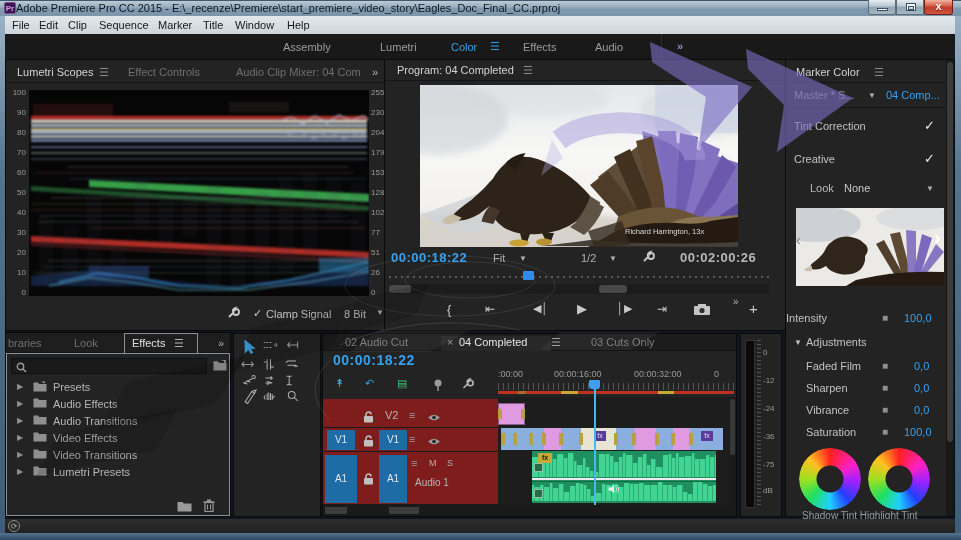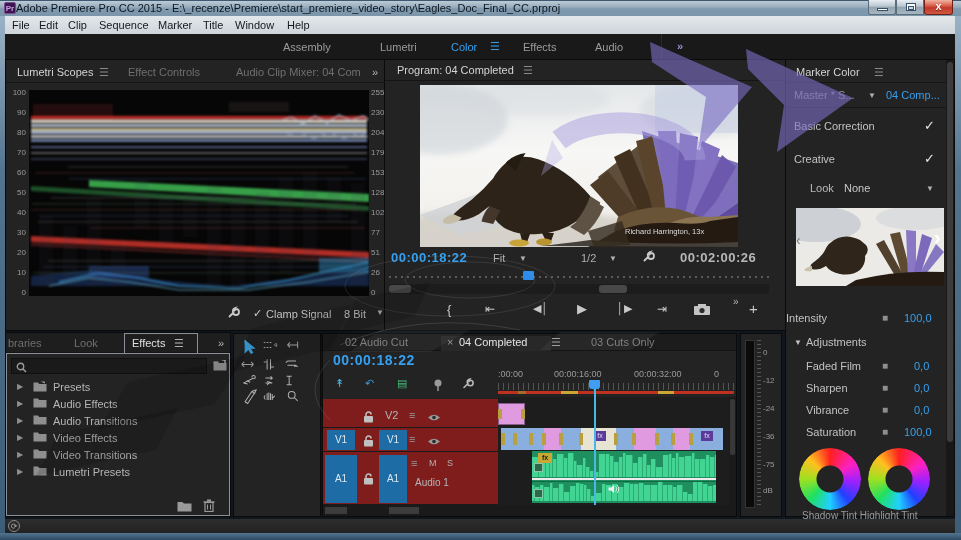--- a/index.html
+++ b/index.html
@@ -263,21 +263,21 @@
 <div class="panel" style="left:785px;top:59px;width:170px;height:458px;font-size:11px;color:#c2c2c2">
   <div class="phdr">
     <span class="tabtxt active" style="left:10px">Marker Color</span>
     <span class="tabtxt" style="left:88px;color:#8a8a8a">☰</span>
   </div>
   <div class="abs" style="left:0;top:24px;width:168px;height:24px;border-bottom:1px solid #161616">
     <span class="abs" style="left:8px;top:5px;color:#9a9a9a">Master * S...</span>
     <span class="abs" style="left:82px;top:7px;font-size:8px;color:#b0b0b0">▼</span>
     <span class="abs blue" style="left:100px;top:5px">04 Comp...</span>
   </div>
-  <div class="abs" style="left:8px;top:60px">Basic Correction</div>
+  <div class="abs" style="left:8px;top:60px">Tint Correction</div>
   <div class="abs" style="left:138px;top:58px;color:#e8e8e8;font-size:13px">✓</div>
   <div class="abs" style="left:8px;top:93px">Creative</div>
   <div class="abs" style="left:138px;top:91px;color:#e8e8e8;font-size:13px">✓</div>
   <div class="abs" style="left:24px;top:122px;color:#b8b8b8">Look</div>
   <div class="abs" style="left:58px;top:122px;color:#c8c8c8">None</div>
   <div class="abs" style="left:140px;top:124px;font-size:8px;color:#b0b0b0">▼</div>
 
   <div class="abs" style="left:10px;top:148px;width:148px;height:78px;background:#e9e9e7;overflow:hidden">
     <svg width="148" height="78" style="position:absolute;left:0;top:0">
       <rect width="148" height="78" fill="#eceae6"></rect>

